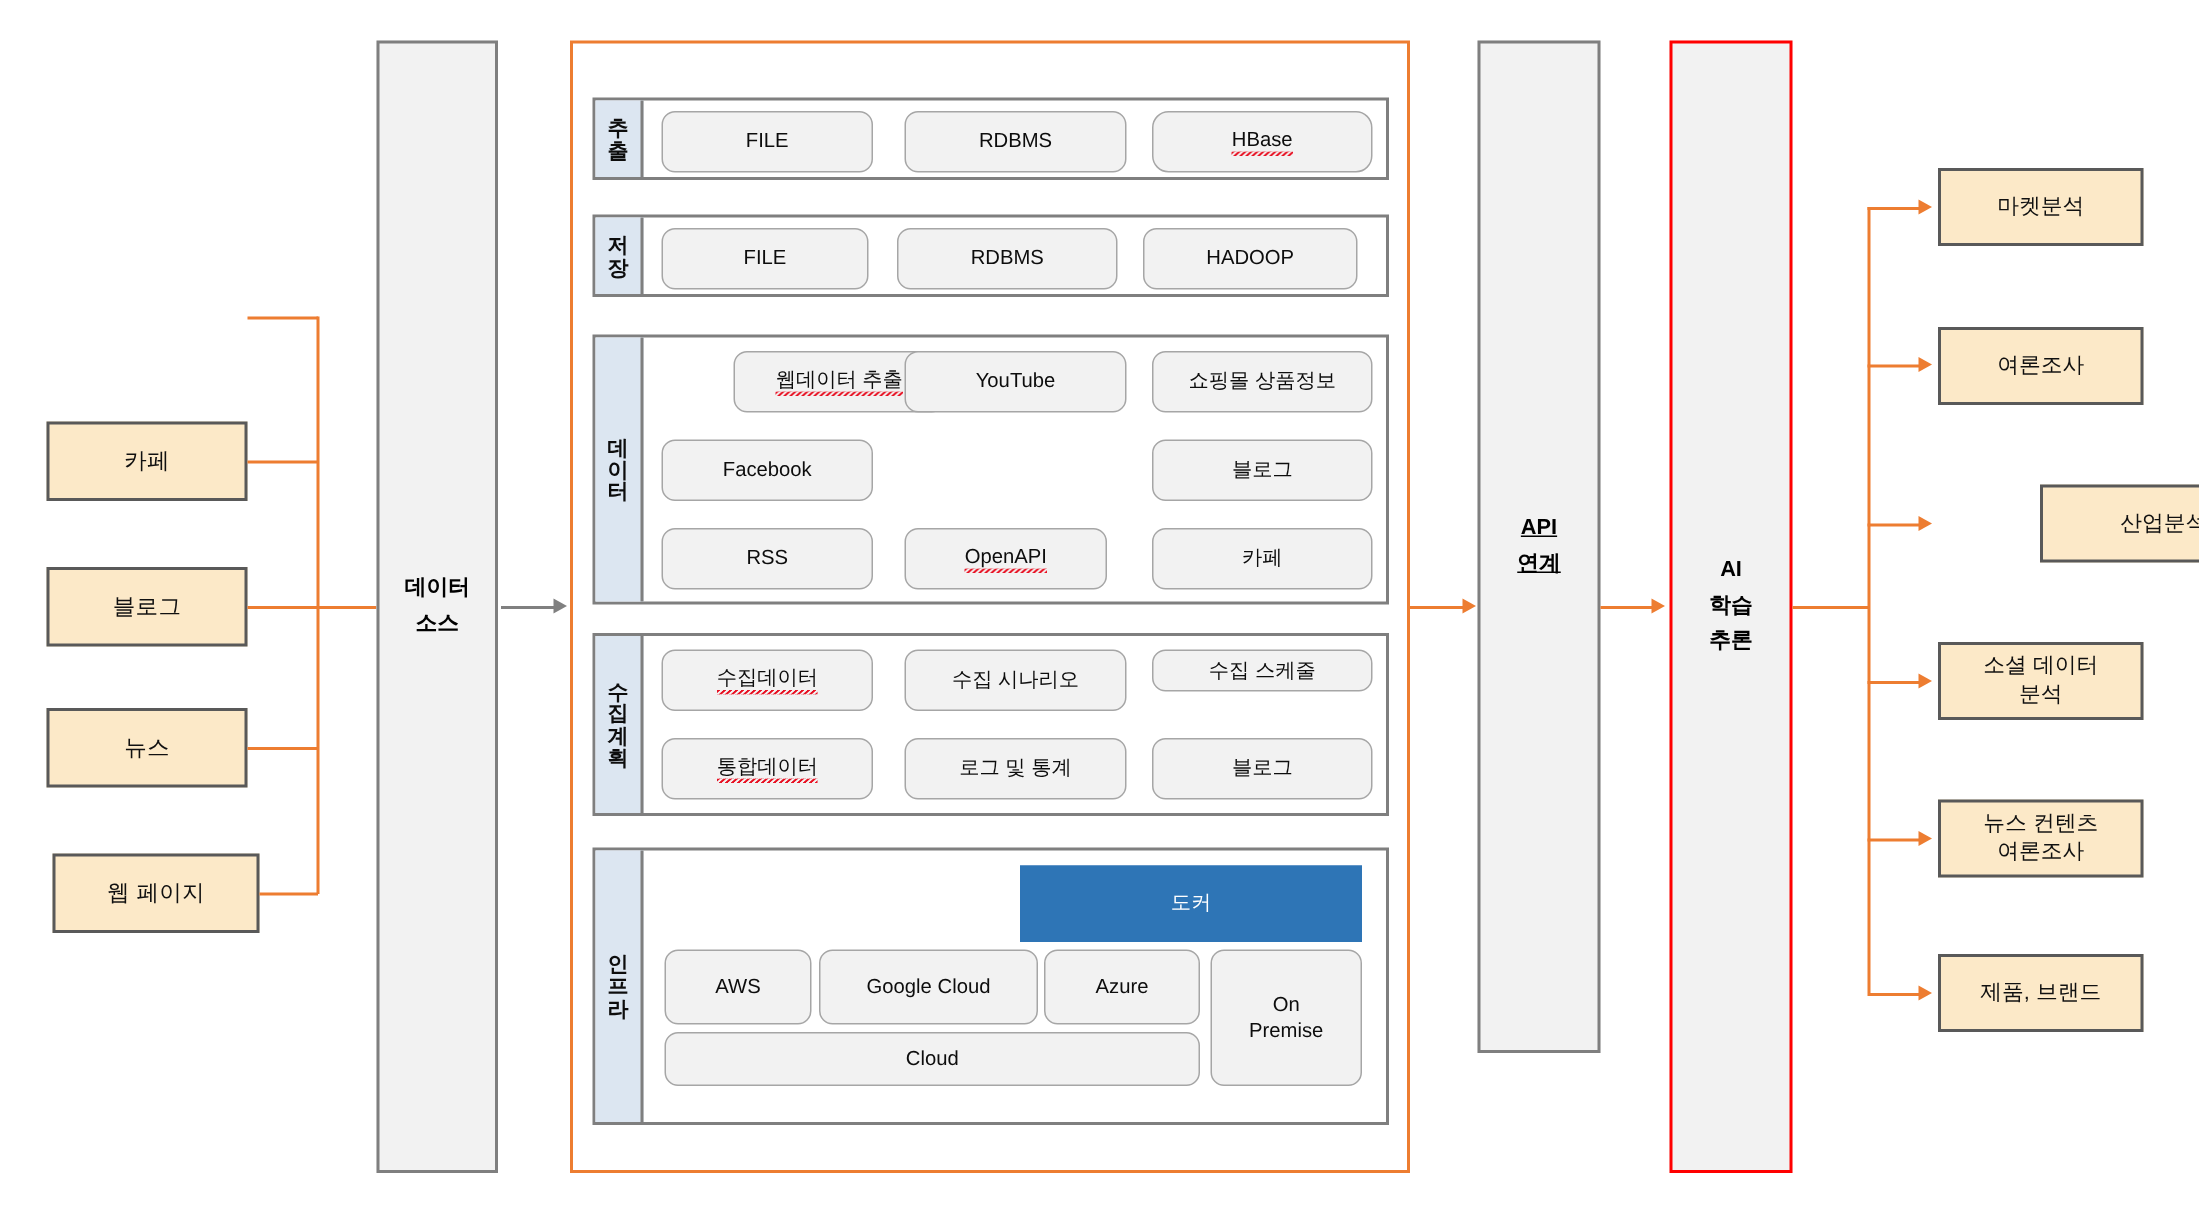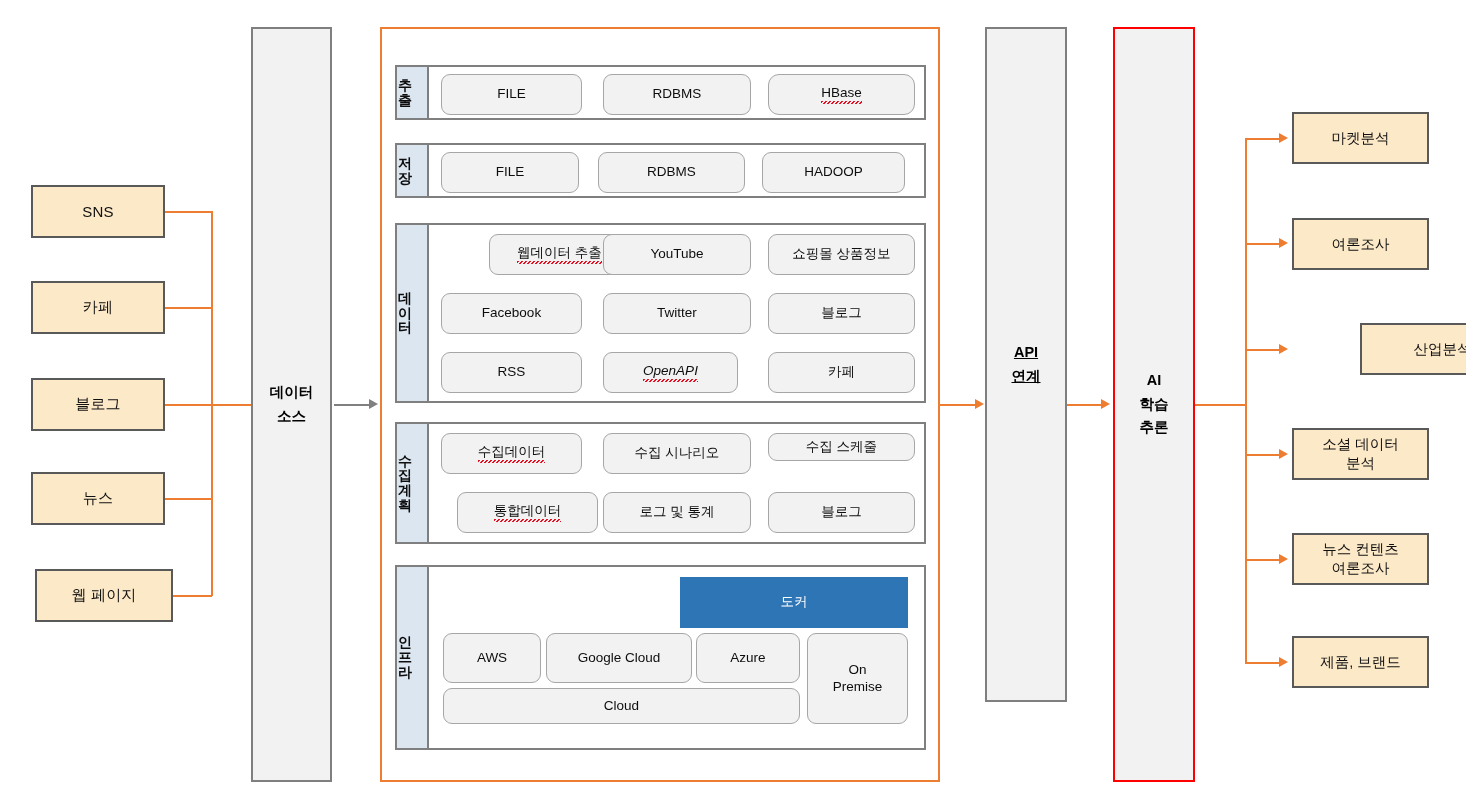--- a/index.html
+++ b/index.html
@@ -51,21 +51,21 @@
     border:2px solid #7F7F7F;
     background:#FFFFFF;
     display:flex;
     box-sizing:border-box;
   }
   .sec-label{
     background:#DCE6F1;
     border-right:2px solid #7F7F7F;
     width:32px;
     flex:0 0 32px;
-    display:flex;align-items:center;
+    display:flex;align-items:center;justify-content:center;
     box-sizing:border-box;
   }
   .sec-label span{
     font-size:14px;
     font-weight:bold;
     line-height:1.05;
     text-align:center;
     color:#0d0d0d;
     display:block;
     width:16px;
@@ -127,23 +127,20 @@
     border-bottom:5.5px solid transparent;
     border-left:9px solid #ED7D31;
   }
   .arw.gray{border-left-color:#808080;}
 </style>
 </head>
 <body>
 
 <div id="stage">
 
-  <div class="abs src-box" style="left:31px;top:185px;width:134px;height:53px;">
-    <span>SNS</span>
-  </div>
   <div class="abs src-box" style="left:31px;top:281px;width:134px;height:53px;">
     <span>카페</span>
   </div>
   <div class="abs src-box" style="left:31px;top:378px;width:134px;height:53px;">
     <span>블로그</span>
   </div>
   <div class="abs src-box" style="left:31px;top:472px;width:134px;height:53px;">
     <span>뉴스</span>
   </div>
   <div class="abs src-box" style="left:35px;top:569px;width:138px;height:53px;">
@@ -214,31 +211,28 @@
         <div class="abs chip" style="left:174px;top:9px;width:148px;height:41px;">
           <span>YouTube</span>
         </div>
         <div class="abs chip" style="left:339px;top:9px;width:147px;height:41px;">
           <span>쇼핑몰 상품정보</span>
         </div>
 
         <div class="abs chip" style="left:12px;top:68px;width:141px;height:41px;">
           <span>Facebook</span>
         </div>
-        <div class="abs chip" style="left:174px;top:68px;width:148px;height:41px;">
-          <span>Twitter</span>
-        </div>
         <div class="abs chip" style="left:339px;top:68px;width:147px;height:41px;">
           <span>블로그</span>
         </div>
 
         <div class="abs chip" style="left:12px;top:127px;width:141px;height:41px;">
           <span>RSS</span>
         </div>
-        <div class="abs chip" style="left:174px;top:127px;width:135px;height:41px;font-style:italic;">
+        <div class="abs chip" style="left:174px;top:127px;width:135px;height:41px;">
           <span class="sq">OpenAPI</span>
         </div>
         <div class="abs chip" style="left:339px;top:127px;width:147px;height:41px;">
           <span>카페</span>
         </div>
       </div>
     </div>
 
     <div class="abs sec" style="left:13px;top:393px;width:531px;height:122px;">
       <div class="sec-label">
@@ -248,21 +242,21 @@
         <div class="abs chip" style="left:12px;top:9px;width:141px;height:41px;">
           <span class="sq">수집데이터</span>
         </div>
         <div class="abs chip" style="left:174px;top:9px;width:148px;height:41px;">
           <span>수집 시나리오</span>
         </div>
         <div class="abs chip" style="left:339px;top:9px;width:147px;height:28px;">
           <span>수집 스케줄</span>
         </div>
 
-        <div class="abs chip" style="left:28px;top:68px;width:141px;height:41px;">
+        <div class="abs chip" style="left:12px;top:68px;width:141px;height:41px;">
           <span class="sq">통합데이터</span>
         </div>
         <div class="abs chip" style="left:174px;top:68px;width:148px;height:41px;">
           <span>로그 및 통계</span>
         </div>
         <div class="abs chip" style="left:339px;top:68px;width:147px;height:41px;">
           <span>블로그</span>
         </div>
       </div>
     </div>

